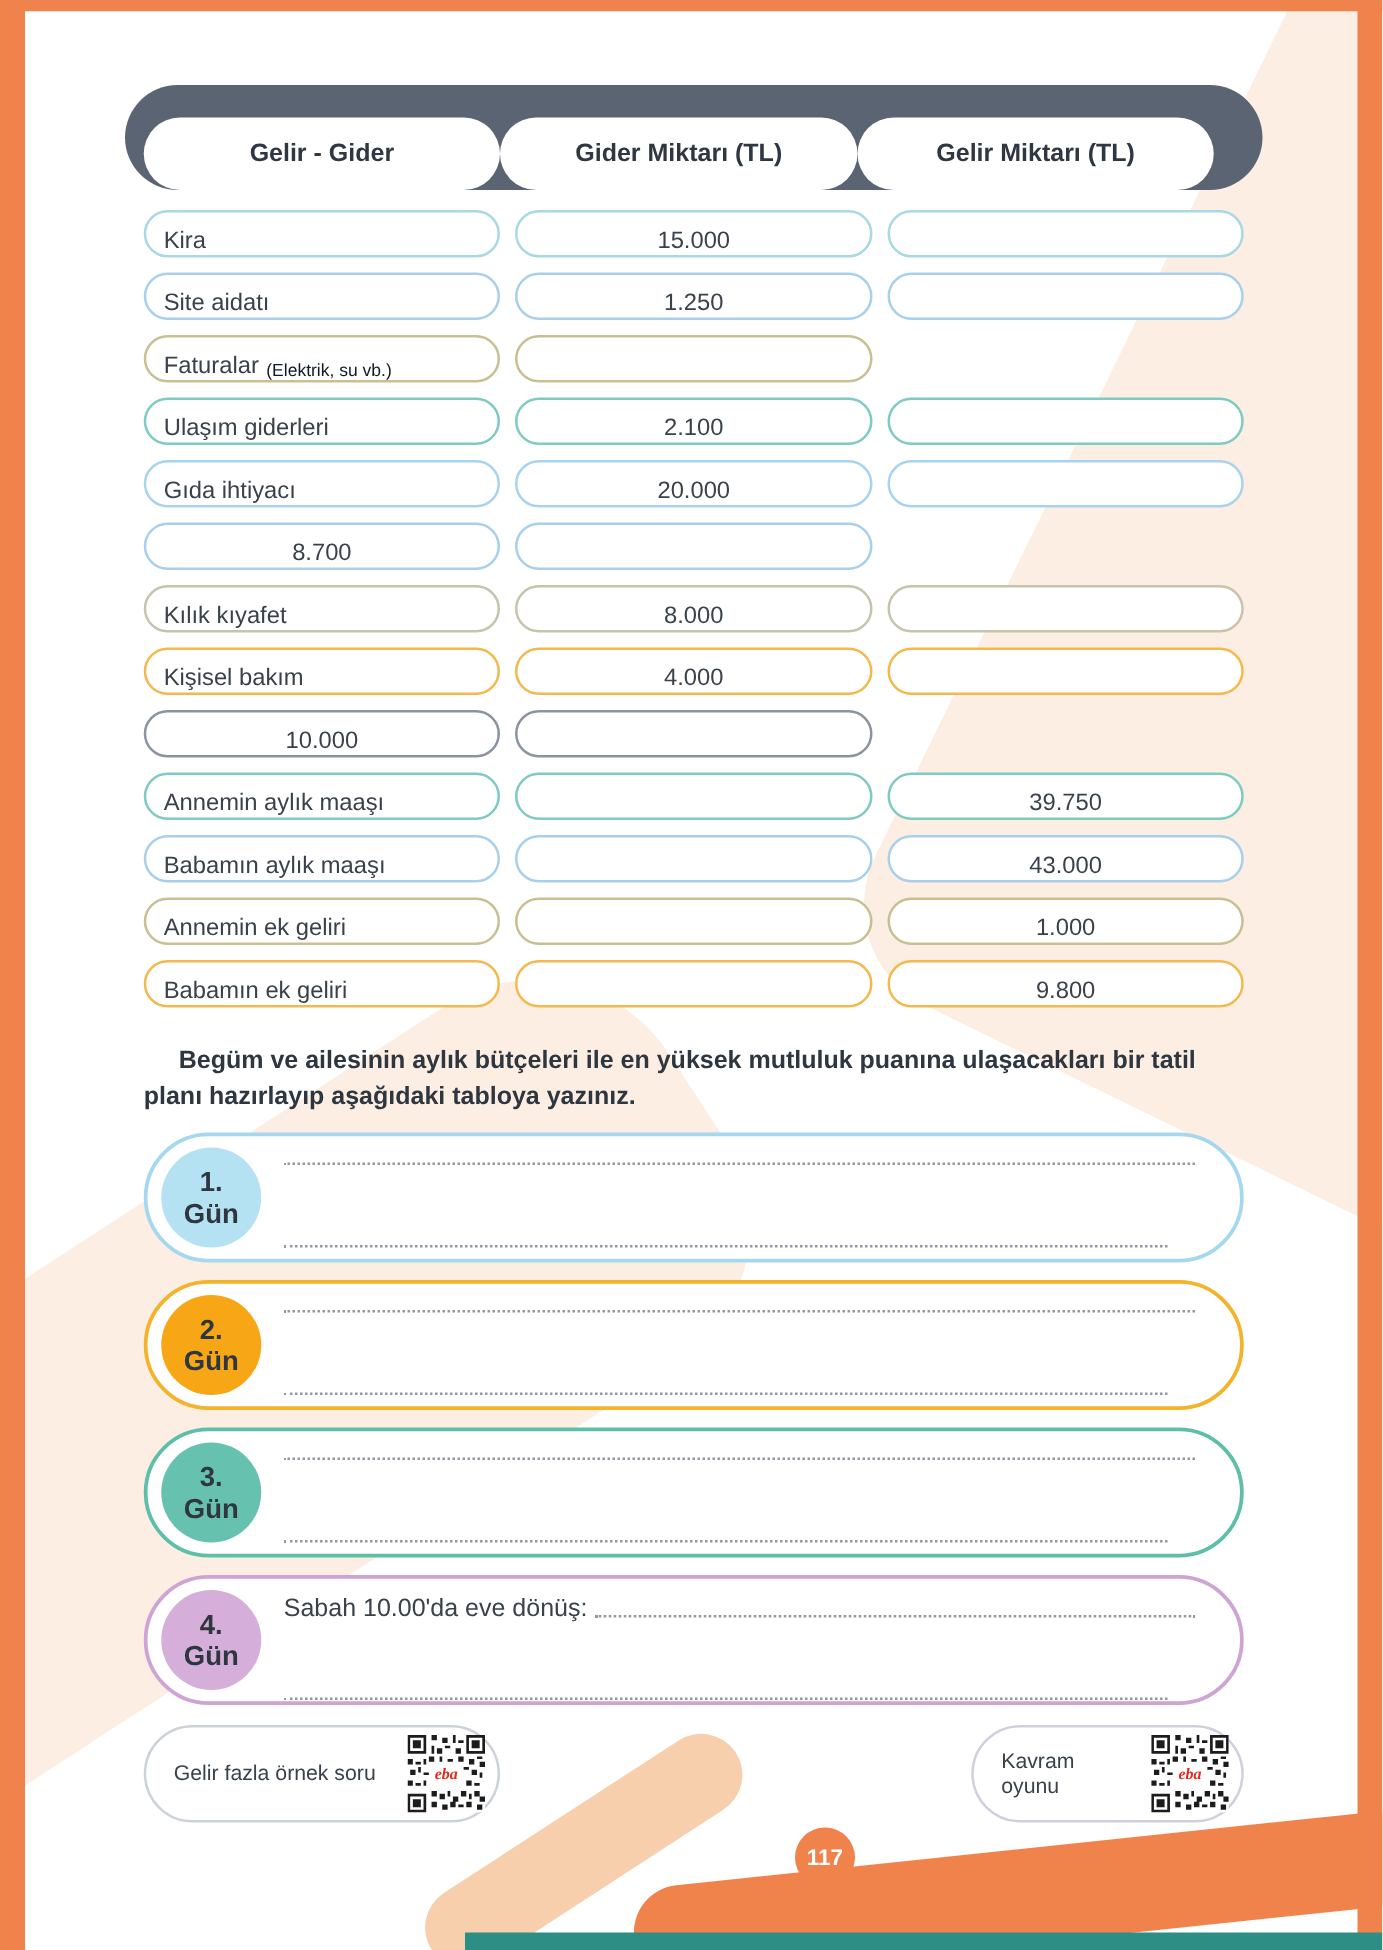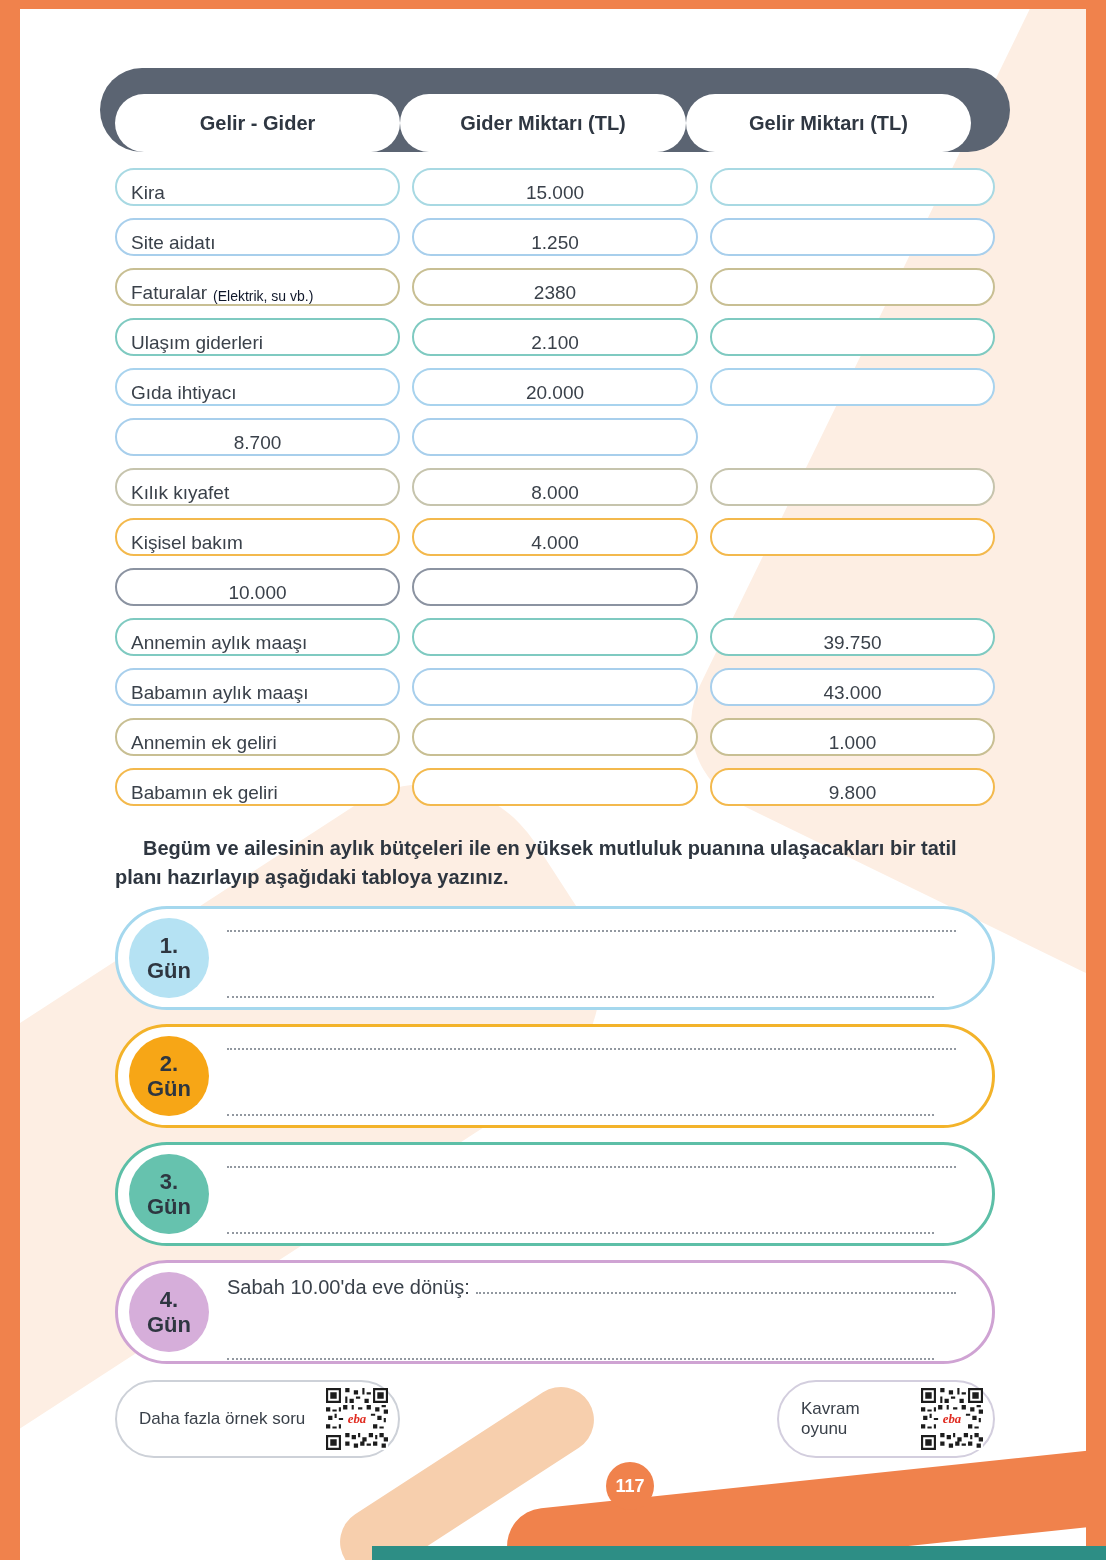--- a/index.html
+++ b/index.html
@@ -81,21 +81,21 @@
   .qr-box {
     background:#fff; border:2px solid #cdd1d8; border-radius:40px; height:78px;
     display:flex; align-items:center; gap:12px; padding:6px 10px 6px 22px;
   }
   .qr-box-left { width:285px; }
   .qr-box-right { width:218px; border-color:#d3cede; }
   .qr-label { font-size:17px; color:#3a414a; flex:1; }
   .qr { width:62px; height:62px; flex-shrink:0; }
 
   .page-num {
-    position:absolute; left:606px; top:1462px; width:48px; height:48px;
+    position:absolute; left:636px; top:1462px; width:48px; height:48px;
     border-radius:50%; color:#fff; font-weight:bold; font-size:18px;
     display:flex; align-items:center; justify-content:center; z-index:5;
   }
 </style>
 </head>
 <body>
 
 <div class="page">
 
   <div class="deco deco-tr"></div>
@@ -147,23 +147,20 @@
             <span></span>
           </div>
       </div>
 
       <div class="trow">
         <div class="pill pill-label" style="border-color: rgb(200, 191, 147);">
             <span class="lbl">Faturalar</span>
             <span class="sub">(Elektrik, su vb.)</span>
           </div>
         <div class="pill pill-amount" style="border-color: rgb(200, 191, 147);">
-            <span>2380</span>
-          </div>
-        <div class="pill pill-amount" style="border-color: rgb(200, 191, 147);">
             <span></span>
           </div>
       </div>
 
       <div class="trow">
         <div class="pill pill-label" style="border-color: rgb(127, 202, 193);">
             <span class="lbl">Ulaşım giderleri</span>
           </div>
         <div class="pill pill-amount" style="border-color: rgb(127, 202, 193);">
             <span>2.100</span>
@@ -335,21 +332,21 @@
           </div>
           <span class="dotline l2"></span>
         </div>
       </div>
 
     </div>
 
     <div class="footer-row">
 
       <div class="qr-box qr-box-left">
-        <span class="qr-label">Daha fazla örnek soru</span>
+        <span class="qr-label">Gelir fazla örnek soru</span>
         <svg class="qr" viewBox="0 0 29 29" xmlns="http://www.w3.org/2000/svg">
           <rect width="29" height="29" fill="#fff"></rect>
           <g fill="#1c1c1c">
               <path d="M0 0h7v7H0z M22 0h7v7h-7z M0 22h7v7H0z"></path>
             </g>
           <g fill="#fff">
               <path d="M1 1h5v5H1z M23 1h5v5h-5z M1 23h5v5H1z"></path>
             </g>
           <g fill="#1c1c1c">
               <path d="M2 2h3v3H2z M24 2h3v3h-3z M2 24h3v3H2z"></path>

